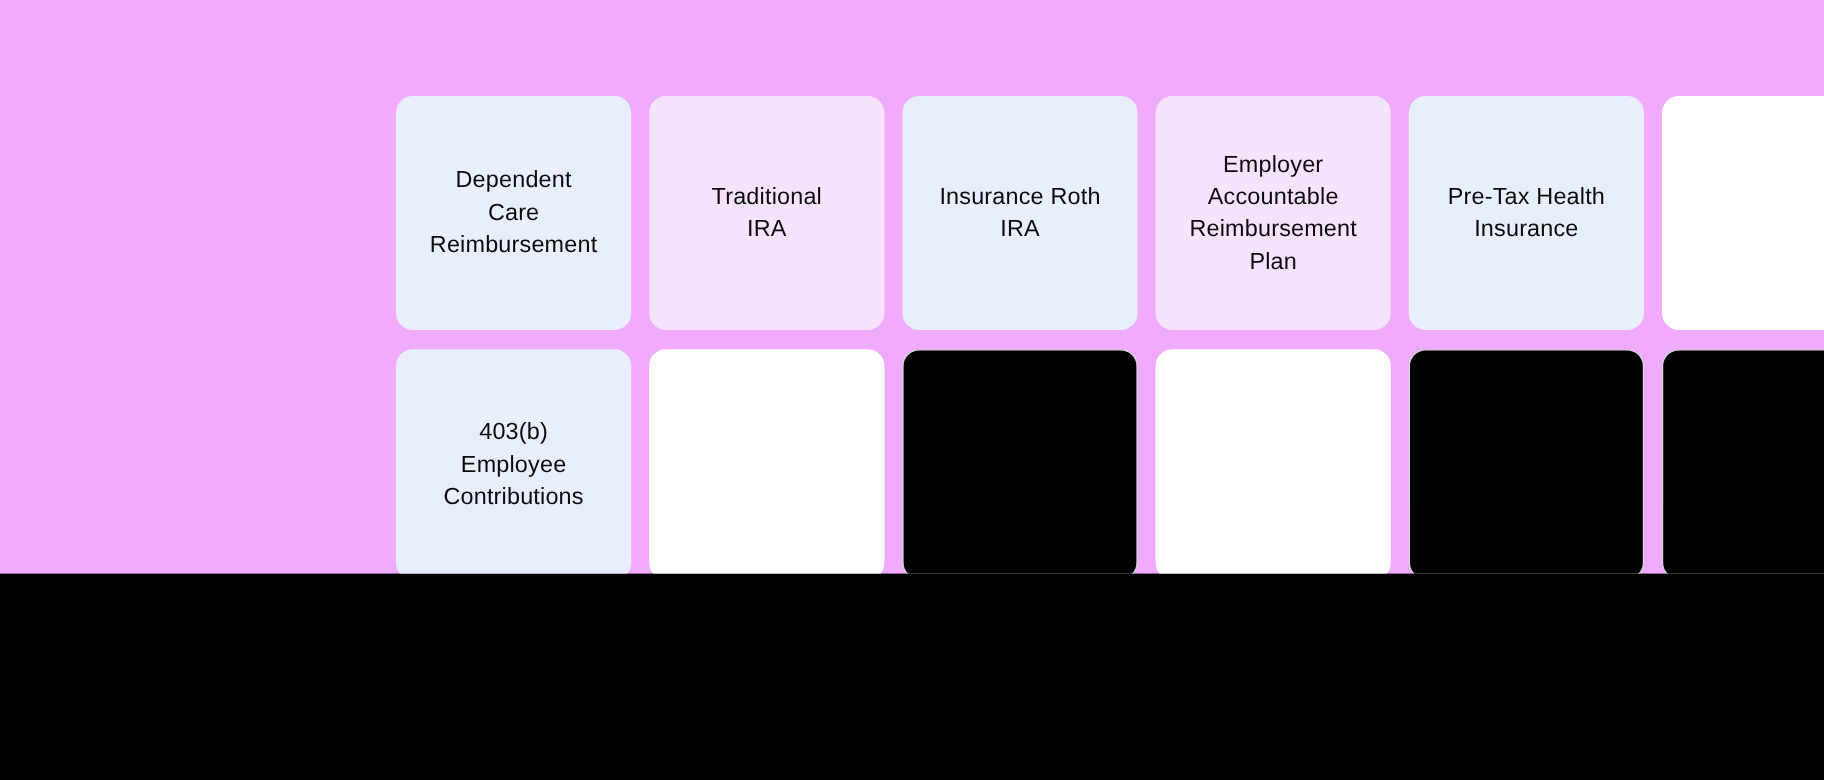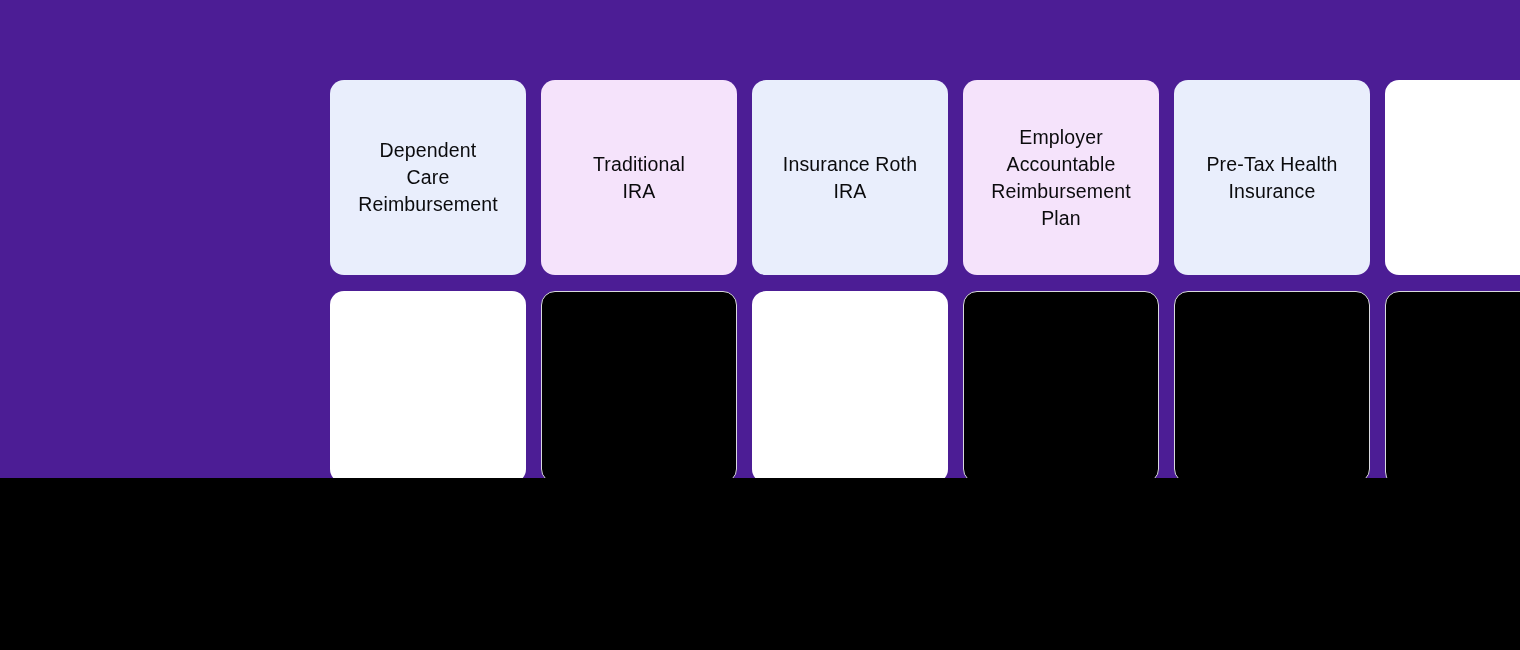--- a/index.html
+++ b/index.html
@@ -14,21 +14,21 @@
   body {
     font-family: "Liberation Sans", sans-serif;
   }
 
   #board {
     position: absolute;
     left: 0;
     top: 0;
     width: 1520px;
     height: 478px;
-    background: #4c1d95;
+    background: #f0abfc;
     overflow: hidden;
   }
 
   .grid {
     position: absolute;
     left: 330px;
     top: 80px;
     display: grid;
     grid-template-columns: repeat(6, 196px);
     grid-auto-rows: 195px;
@@ -92,20 +92,25 @@
 Reimbursement
 Plan</span>
       </div>
       <div class="card face-blue">
         <span class="card-label">Pre-Tax Health
 Insurance</span>
       </div>
       <div class="card face-white">
         <span class="card-label"></span>
       </div>
+      <div class="card face-blue row2">
+        <span class="card-label">403(b)
+Employee
+Contributions</span>
+      </div>
       <div class="card face-white row2">
         <span class="card-label"></span>
       </div>
       <div class="card face-black row2">
         <span class="card-label"></span>
       </div>
       <div class="card face-white row2">
         <span class="card-label"></span>
       </div>
       <div class="card face-black row2">

